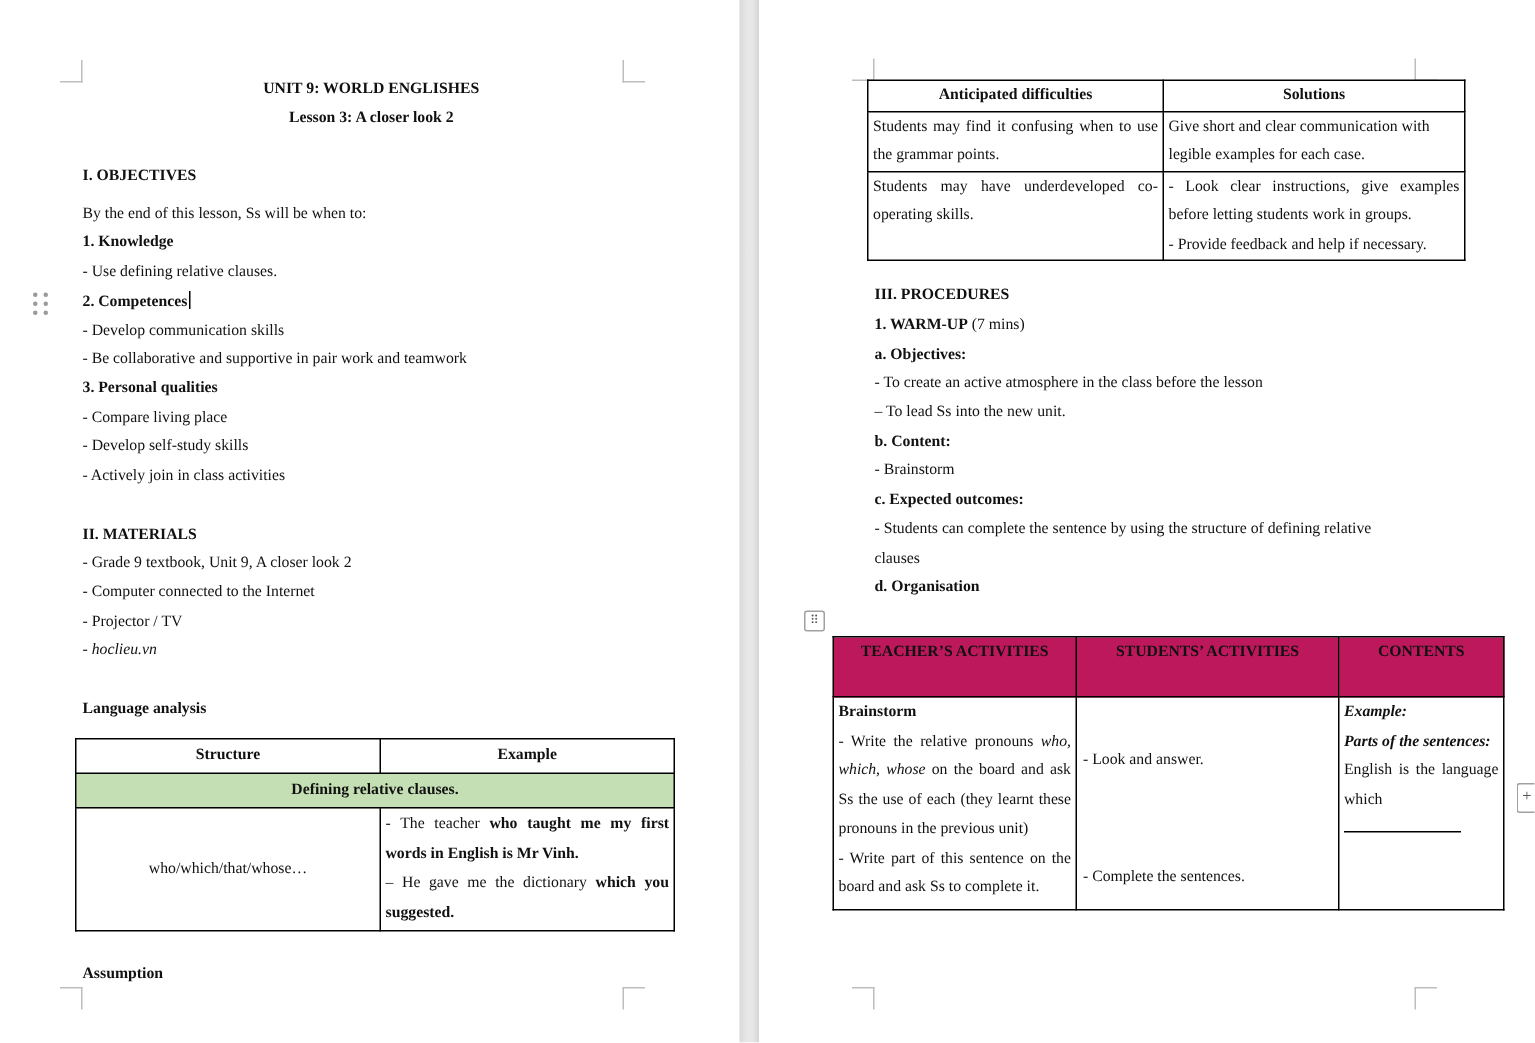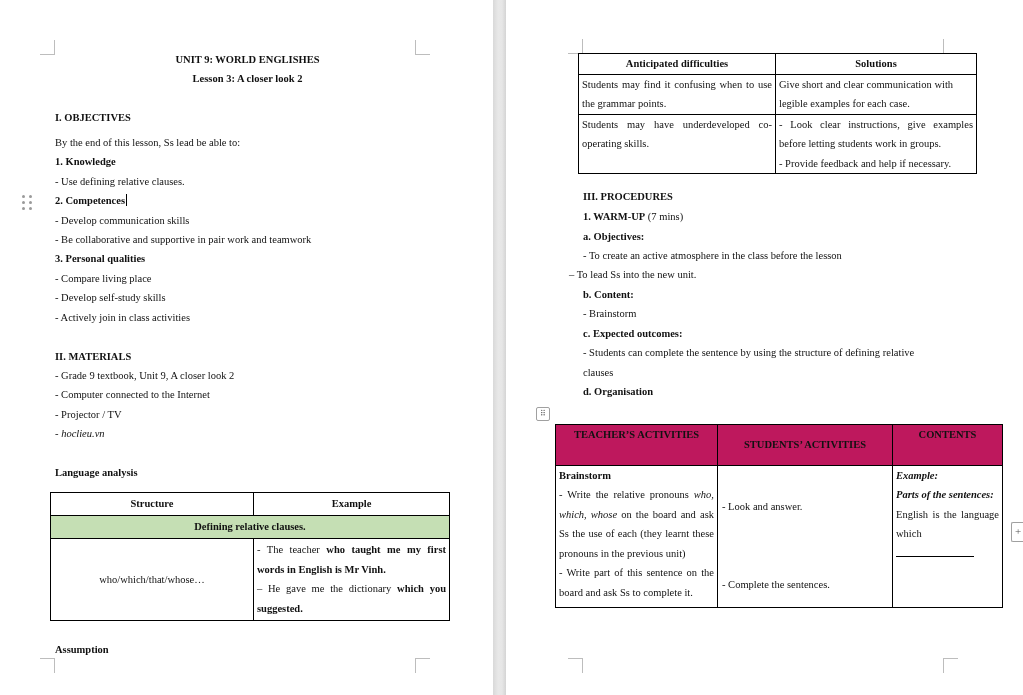--- a/index.html
+++ b/index.html
@@ -43,21 +43,21 @@
 <div class="page page-left">
   <div class="corner c-tl" style="left:40px;top:40px;"></div>
   <div class="corner c-tr" style="left:415px;top:40px;"></div>
   <div class="corner c-bl" style="left:40px;top:658px;"></div>
   <div class="corner c-br" style="left:415px;top:658px;"></div>
 
   <div class="abs b center" style="left:55px;width:385px;top:53px;">UNIT 9: WORLD ENGLISHES</div>
   <div class="abs b center" style="left:55px;width:385px;top:72px;">Lesson 3: A closer look 2</div>
 
   <div class="abs b" style="left:55px;top:111px;">I. OBJECTIVES</div>
-  <div class="abs" style="left:55px;top:136px;"><span>By the end of this lesson, </span><span class="squiggle">Ss</span><span> lead be able to:</span></div>
+  <div class="abs" style="left:55px;top:136px;"><span>By the end of this lesson, </span><span class="squiggle">Ss</span><span> will be when to:</span></div>
   <div class="abs b" style="left:55px;top:155px;">1. Knowledge</div>
   <div class="abs" style="left:55px;top:175px;">- Use defining relative clauses.</div>
 
   <div class="drag-handle">
       <span></span>
       <span></span>
       <span></span>
       <span></span>
       <span></span>
       <span></span>
@@ -125,33 +125,33 @@
         <div>- Provide feedback and help if necessary.</div>
       </td>
     </tr>
   </tbody>
     </table>
 
   <div class="abs b" style="left:77px;top:190px;">III. PROCEDURES</div>
   <div class="abs" style="left:77px;top:210px;"><b>1. WARM-UP</b><span> (7 mins)</span></div>
   <div class="abs b" style="left:77px;top:230px;">a. Objectives:</div>
   <div class="abs" style="left:77px;top:249px;">- To create an active atmosphere in the class before the lesson</div>
-  <div class="abs" style="left:63px;top:268px;"><span>– To lead </span><span class="squiggle">Ss</span><span> into the new unit.</span></div>
+  <div class="abs" style="left:77px;top:268px;"><span>– To lead </span><span class="squiggle">Ss</span><span> into the new unit.</span></div>
   <div class="abs b" style="left:77px;top:288px;">b. Content:</div>
   <div class="abs" style="left:77px;top:307px;">- Brainstorm</div>
   <div class="abs b" style="left:77px;top:327px;">c. Expected outcomes:</div>
   <div class="abs" style="left:77px;top:346px;">- Students can complete the sentence by using the structure of defining relative</div>
   <div class="abs" style="left:77px;top:366px;">clauses</div>
   <div class="abs b" style="left:77px;top:385px;"><span>d. </span><span class="squiggle">Organisation</span></div>
 
   <table style="left:49px;top:424px;width:448px;">
     <tbody>
         <tr class="blue">
       <td class="b center" style="width:155px;height:39px;">TEACHER’S ACTIVITIES</td>
-      <td class="b center" style="width:134px;padding:10px 20px;">STUDENTS’ ACTIVITIES</td>
+      <td class="b center" style="width:134px;padding:0 20px;">STUDENTS’ ACTIVITIES</td>
       <td class="b center">CONTENTS</td>
     </tr>
     <tr>
       <td class="justify" style="padding-bottom:0;">
         <div class="b">Brainstorm</div>
         <div><span>- Write the relative pronouns </span><i>who, which, whose</i><span> on the board and ask </span><span class="squiggle">Ss</span><span> the use of each (they </span><span class="squiggle">learnt</span><span> these pronouns in the previous unit)</span></div>
         <div><span>- Write part of this sentence on the board and ask </span><span class="squiggle">Ss</span><span> to complete it.</span></div>
       </td>
       <td style="padding:12px 4px;">
         <div style="height:19.5px;"></div>

